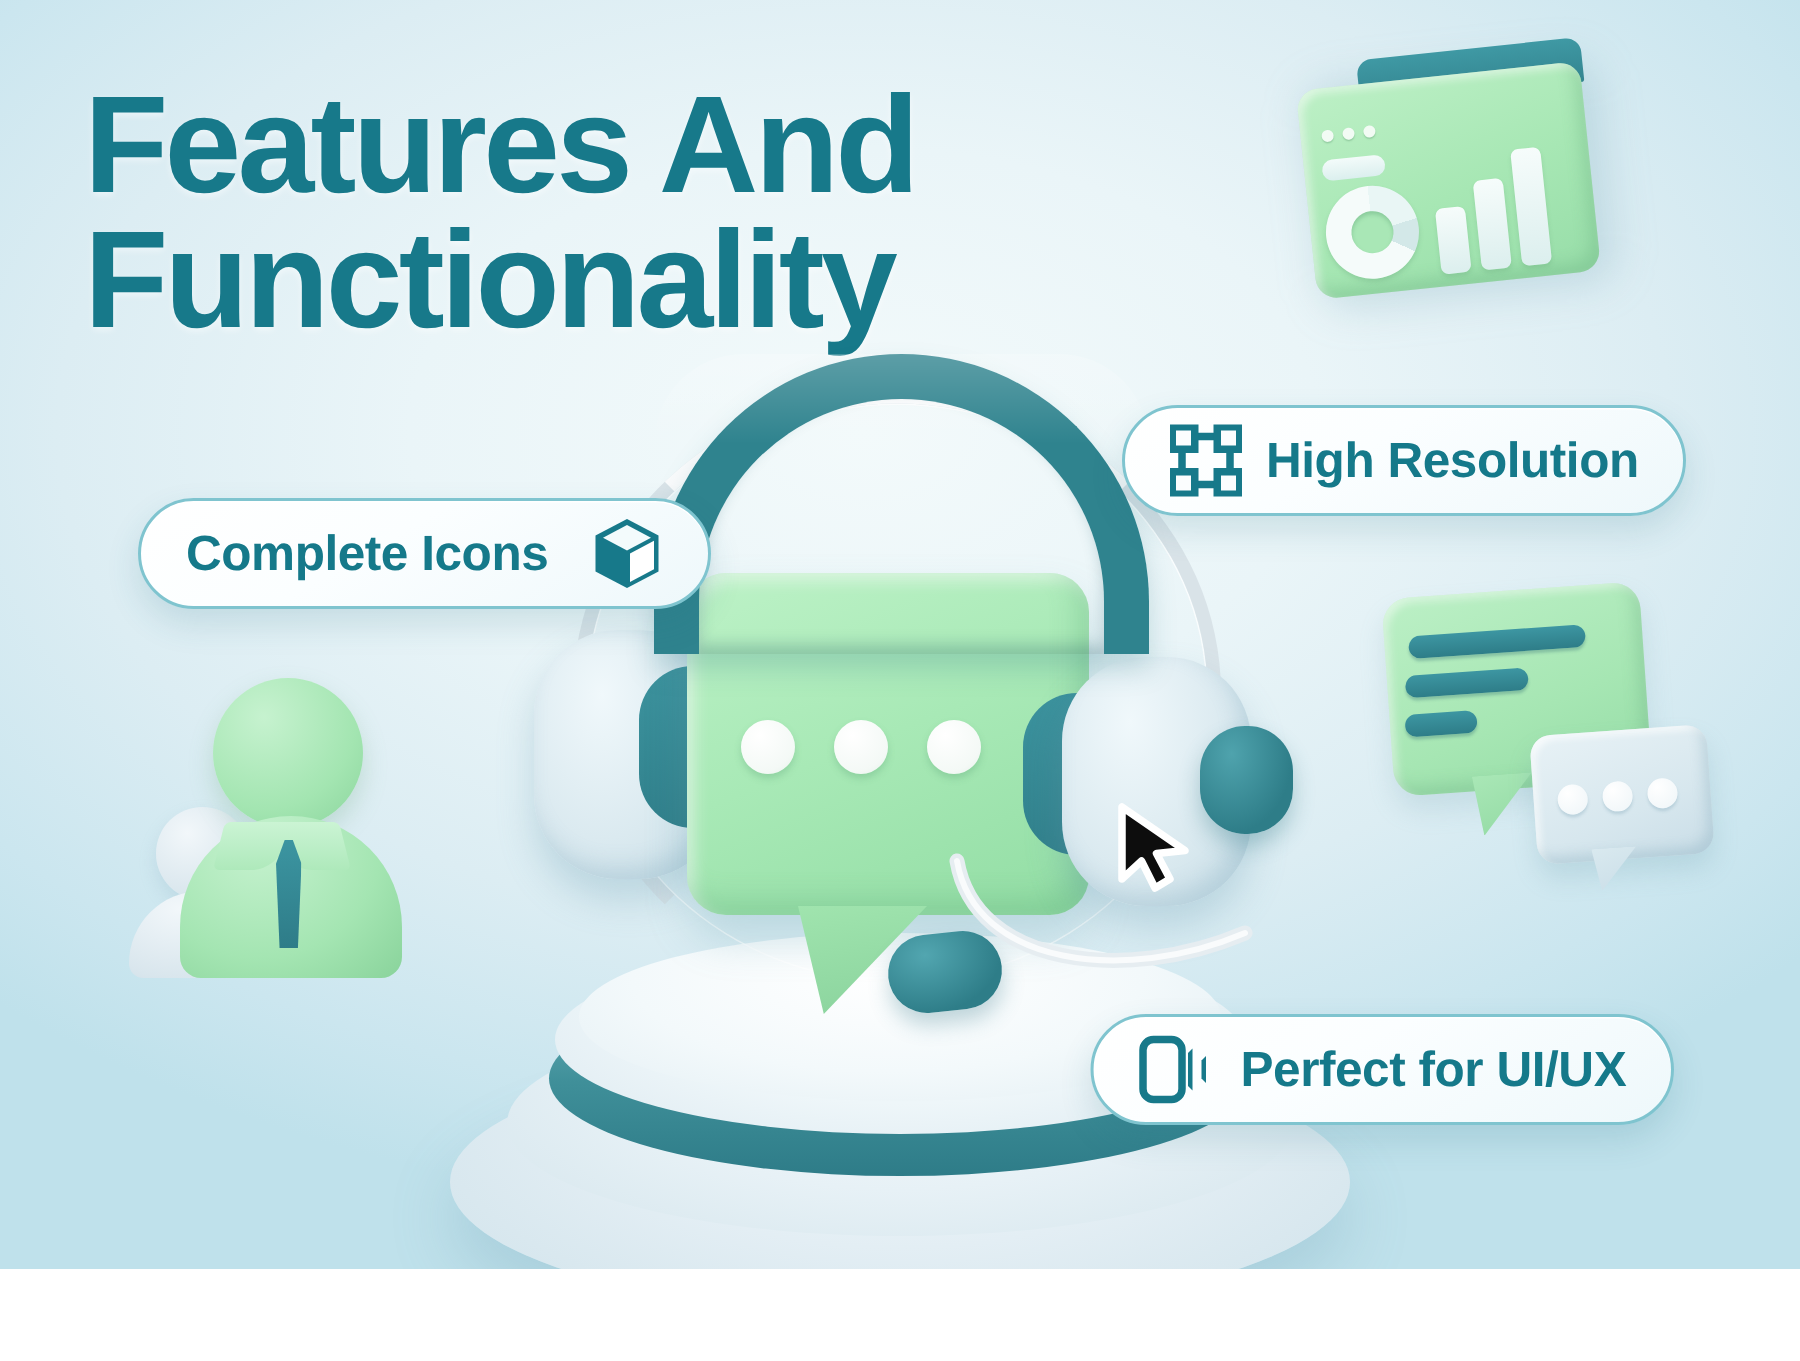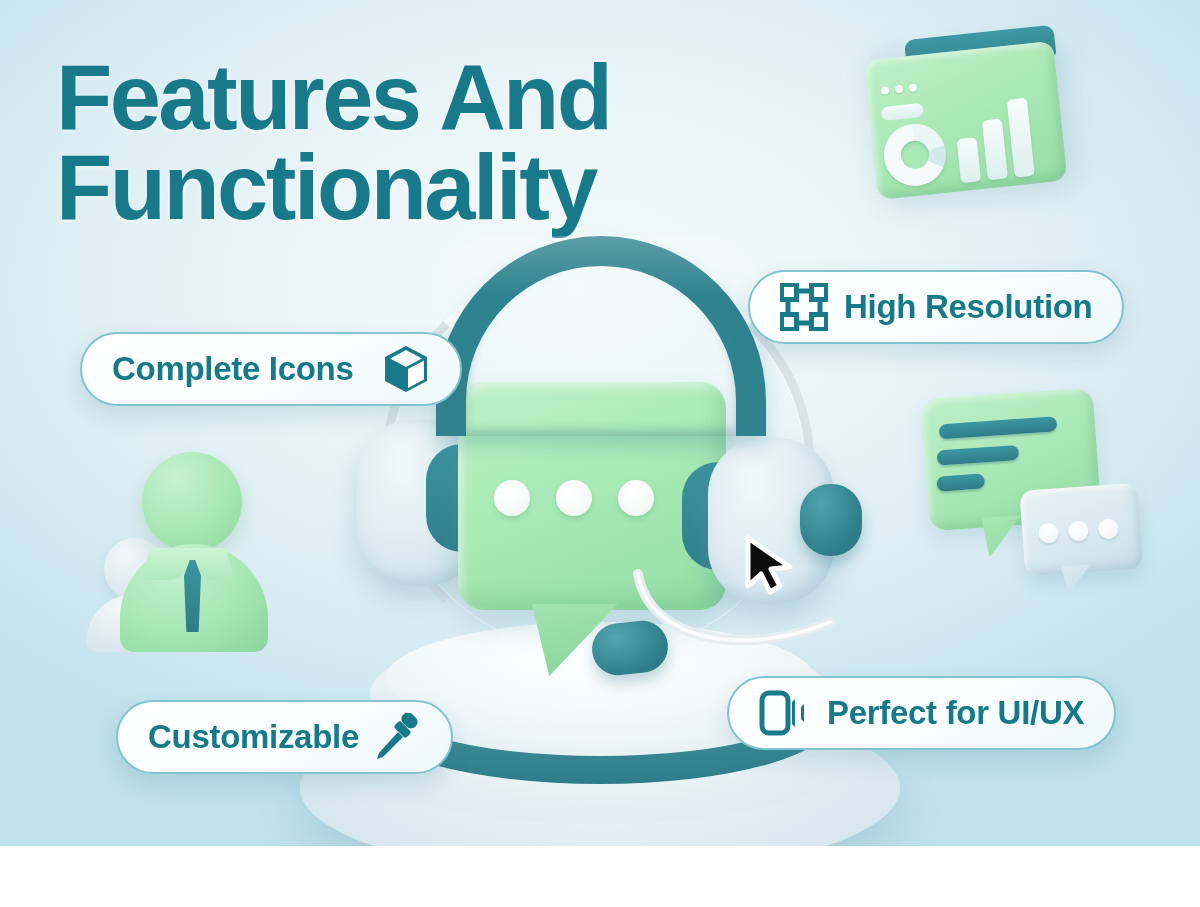--- a/index.html
+++ b/index.html
@@ -44,21 +44,21 @@
     box-shadow: 0 10px 22px rgba(40,110,130,.16), inset 0 1px 0 #fff;
     color: #15798a;
     font-size: 33px;
     font-weight: 600;
     white-space: nowrap;
     letter-spacing: -0.3px;
   }
   .pill .lbl { display: block; }
   .pill svg { display: block; flex: none; }
 
-  .pill-complete-icons { left: 80px; top: 332px; gap: 28px; }
+  .pill-complete-icons { left: 92px; top: 332px; gap: 28px; }
   .pill-high-resolution { left: 748px; top: 270px; }
   .pill-customizable { left: 116px; top: 700px; }
   .pill-perfect-uiux { left: 727px; top: 660px; margin-top: 16px; }
 
   
   .obj { position: absolute; }
 
   
   .dashboard { left: 866px; top: 30px; width: 205px; height: 168px; transform: rotate(-6deg); }
   .dash-shadow {
@@ -372,32 +372,20 @@
         <rect x="8" y="8" width="32" height="32" fill="none" stroke="#17798a" stroke-width="5"></rect>
         <rect x="1.5" y="1.5" width="15" height="15" fill="#fbfdfe" stroke="#17798a" stroke-width="5"></rect>
         <rect x="31.5" y="1.5" width="15" height="15" fill="#fbfdfe" stroke="#17798a" stroke-width="5"></rect>
         <rect x="1.5" y="31.5" width="15" height="15" fill="#fbfdfe" stroke="#17798a" stroke-width="5"></rect>
         <rect x="31.5" y="31.5" width="15" height="15" fill="#fbfdfe" stroke="#17798a" stroke-width="5"></rect>
       </svg>
     </span>
     <span class="lbl">High Resolution</span>
   </div>
 
-  <div class="pill pill-customizable">
-    <span class="lbl">Customizable</span>
-    <span>
-      <svg width="46" height="48" viewBox="0 0 46 48">
-        <g fill="#17798a">
-          <rect x="26" y="1" width="17" height="13" rx="6" transform="rotate(45 34.5 7.5)"></rect>
-          <rect x="19" y="12" width="17" height="9" rx="3" transform="rotate(45 27.5 16.5)"></rect>
-          <path d="M23 19 L28 24 L8 44 L2 46 L4 40 Z"></path>
-        </g>
-      </svg>
-    </span>
-  </div>
 
   <div class="pill pill-perfect-uiux">
     <span>
       <svg width="52" height="48" viewBox="0 0 52 48">
         <rect x="3" y="4" width="26" height="40" rx="7" fill="none" stroke="#17798a" stroke-width="5"></rect>
         <path d="M36 10 L36 38 L33 35 L33 13 Z" fill="#17798a"></path>
         <path d="M45 15 L45 33 L42 30 L42 18 Z" fill="#17798a"></path>
       </svg>
     </span>
     <span class="lbl">Perfect for UI/UX</span>

